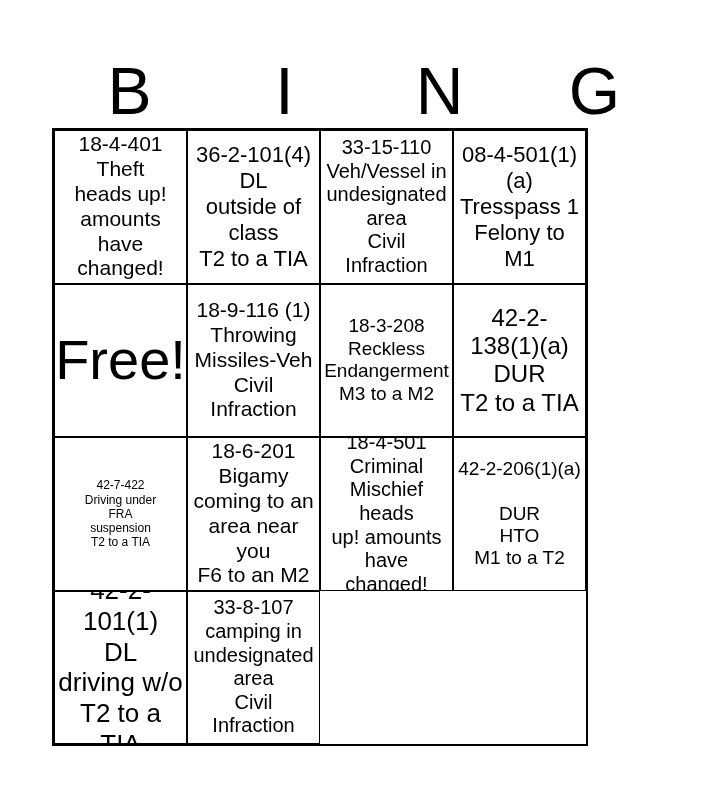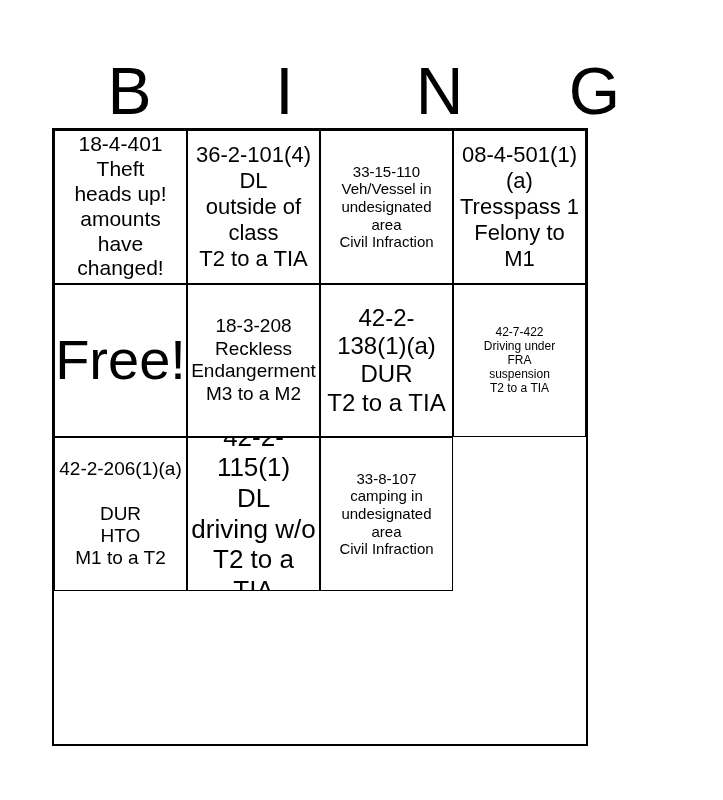--- a/index.html
+++ b/index.html
@@ -54,21 +54,21 @@
     text-align: center;
     white-space: pre-line;
     line-height: 1.18;
     padding: 2px 3px;
     overflow: hidden;
     cursor: pointer;
     background: #ffffff;
   }
   .fs16 { font-size: 12px; }
   .fs19 { font-size: 19px; }
-  .fs20 { font-size: 15px; }
+  .fs20 { font-size: 20px; }
   .fs21 { font-size: 21px; }
   .fs22 { font-size: 22px; }
   .fs26 { font-size: 26px; }
   .fs27 { font-size: 24px; }
   .free { font-size: 56px; line-height: 1; }
 </style>
 </head>
 <body>
 
 <div class="card">
@@ -95,41 +95,56 @@
 Veh/Vessel in
 undesignated
 area
 Civil Infraction</div>
     <div class="cell fs22">08-4-501(1)
 (a)
 Tresspass 1
 Felony to M1</div>
 
     <div class="cell free">Free!</div>
+    <div class="cell fs21">18-9-116 (1)
+Throwing
+Missiles-Veh
+Civil
+Infraction</div>
     <div class="cell fs19">18-3-208
 Reckless
 Endangerment
 M3 to a M2</div>
     <div class="cell fs27">42-2-
 138(1)(a)
 DUR
 T2 to a TIA</div>
 
     <div class="cell fs16">42-7-422
 Driving under
 FRA
 suspension
 T2 to a TIA</div>
+    <div class="cell fs21">18-6-201
+Bigamy
+coming to an
+area near you
+F6 to an M2</div>
+    <div class="cell fs20">18-4-501
+Criminal
+Mischief heads
+up! amounts
+have changed!</div>
 
     <div class="cell fs19">42-2-206(1)(a)
 
 DUR
 HTO
 M1 to a T2</div>
-    <div class="cell fs26">42-2-115(1)
+    <div class="cell fs26">42-2-101(1)
 DL
 driving w/o
 T2 to a TIA</div>
     <div class="cell fs20">33-8-107
 camping in
 undesignated
 area
 Civil Infraction</div>
   </div>
 

